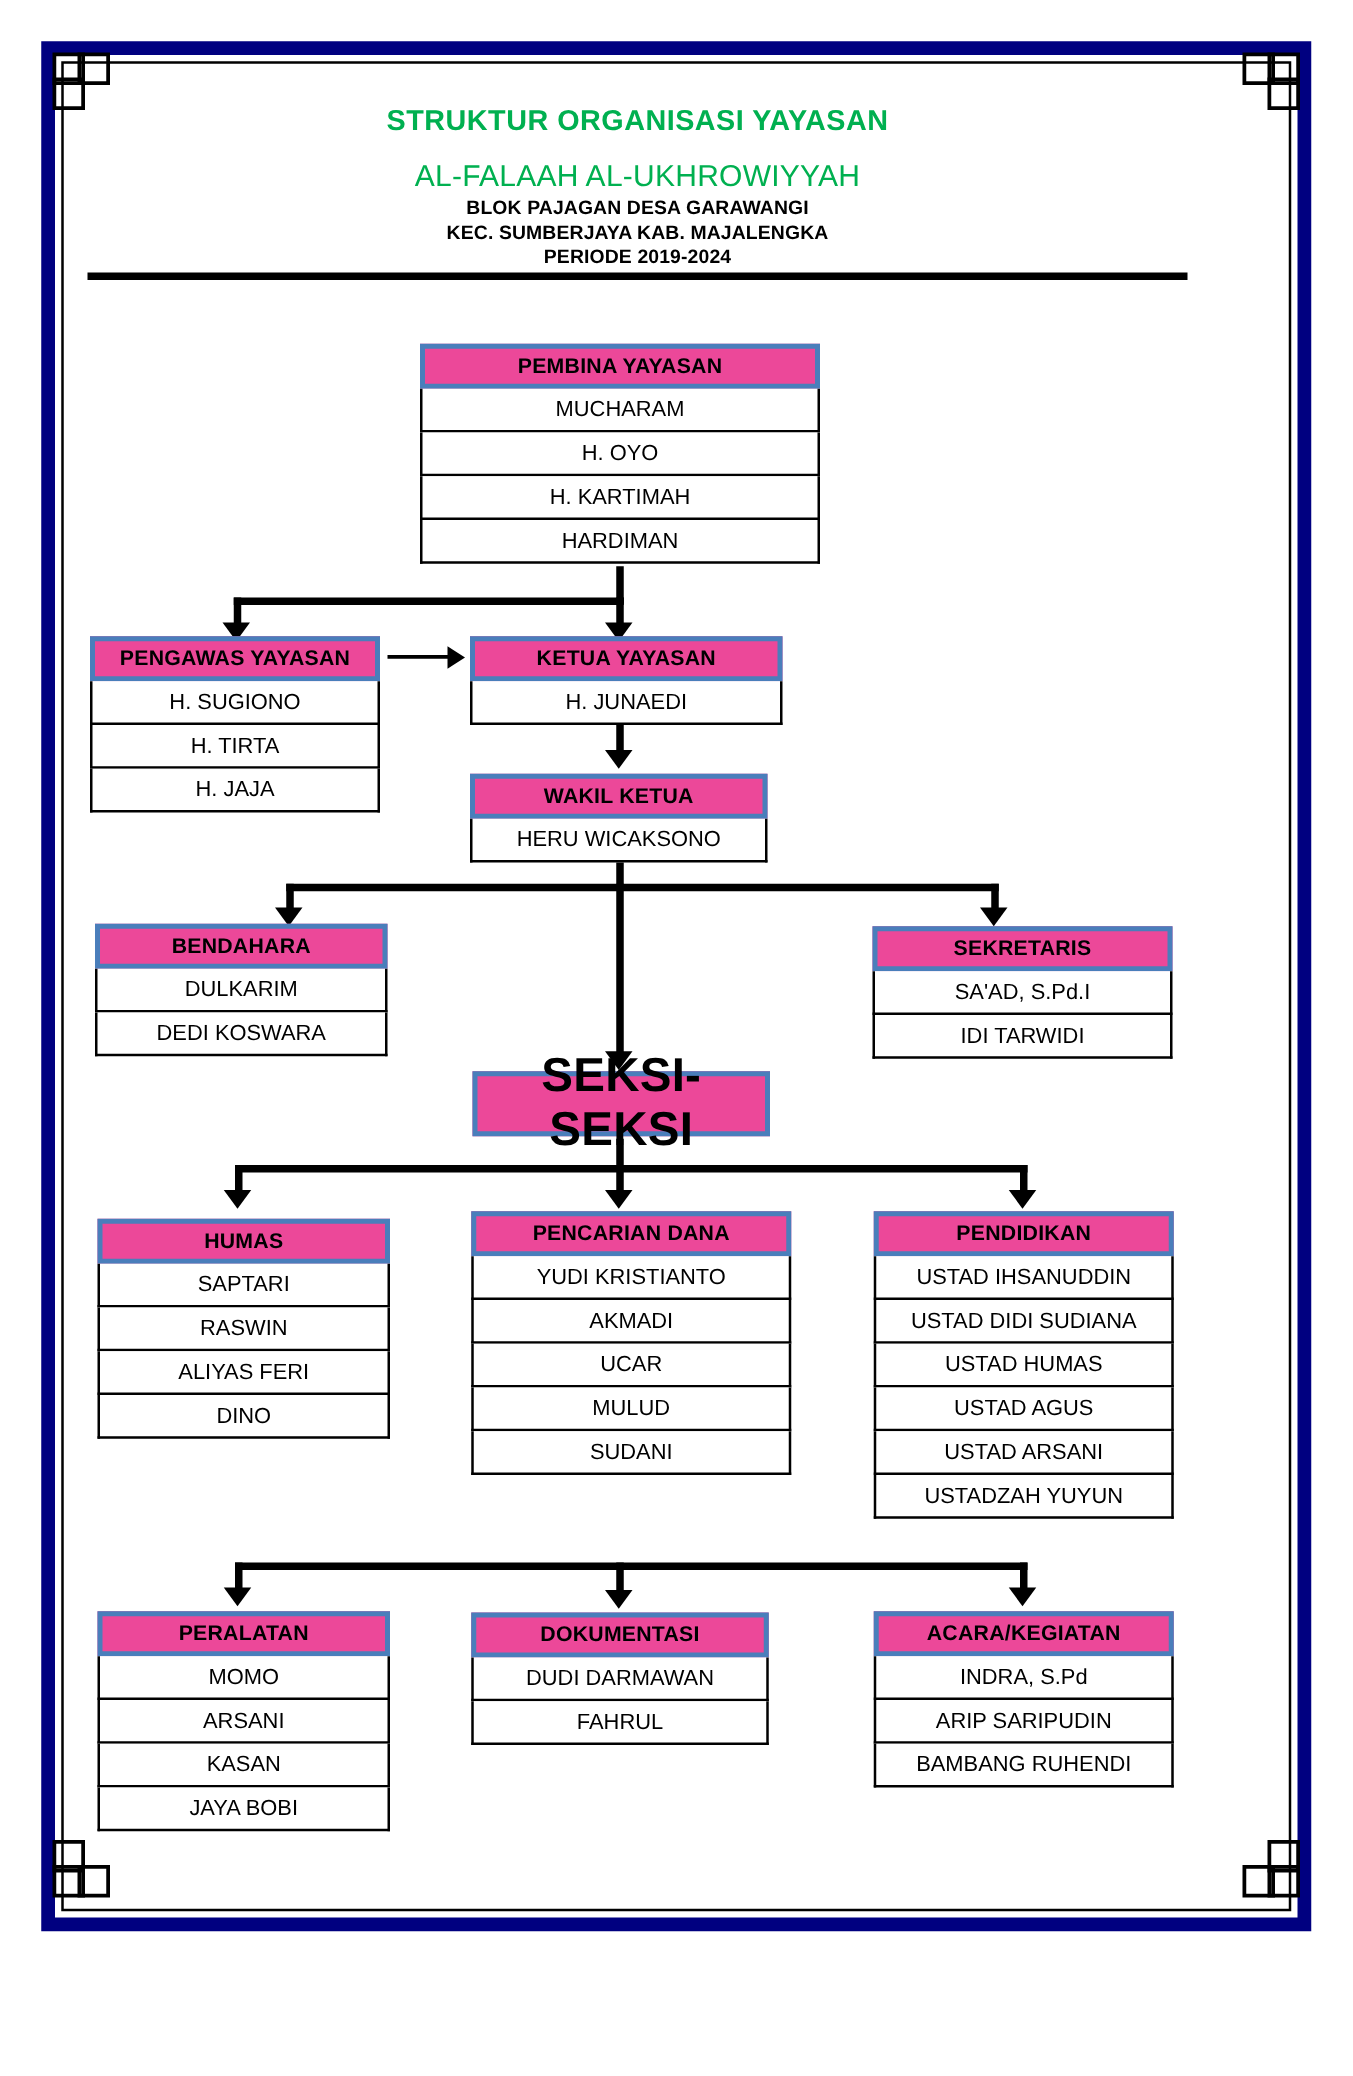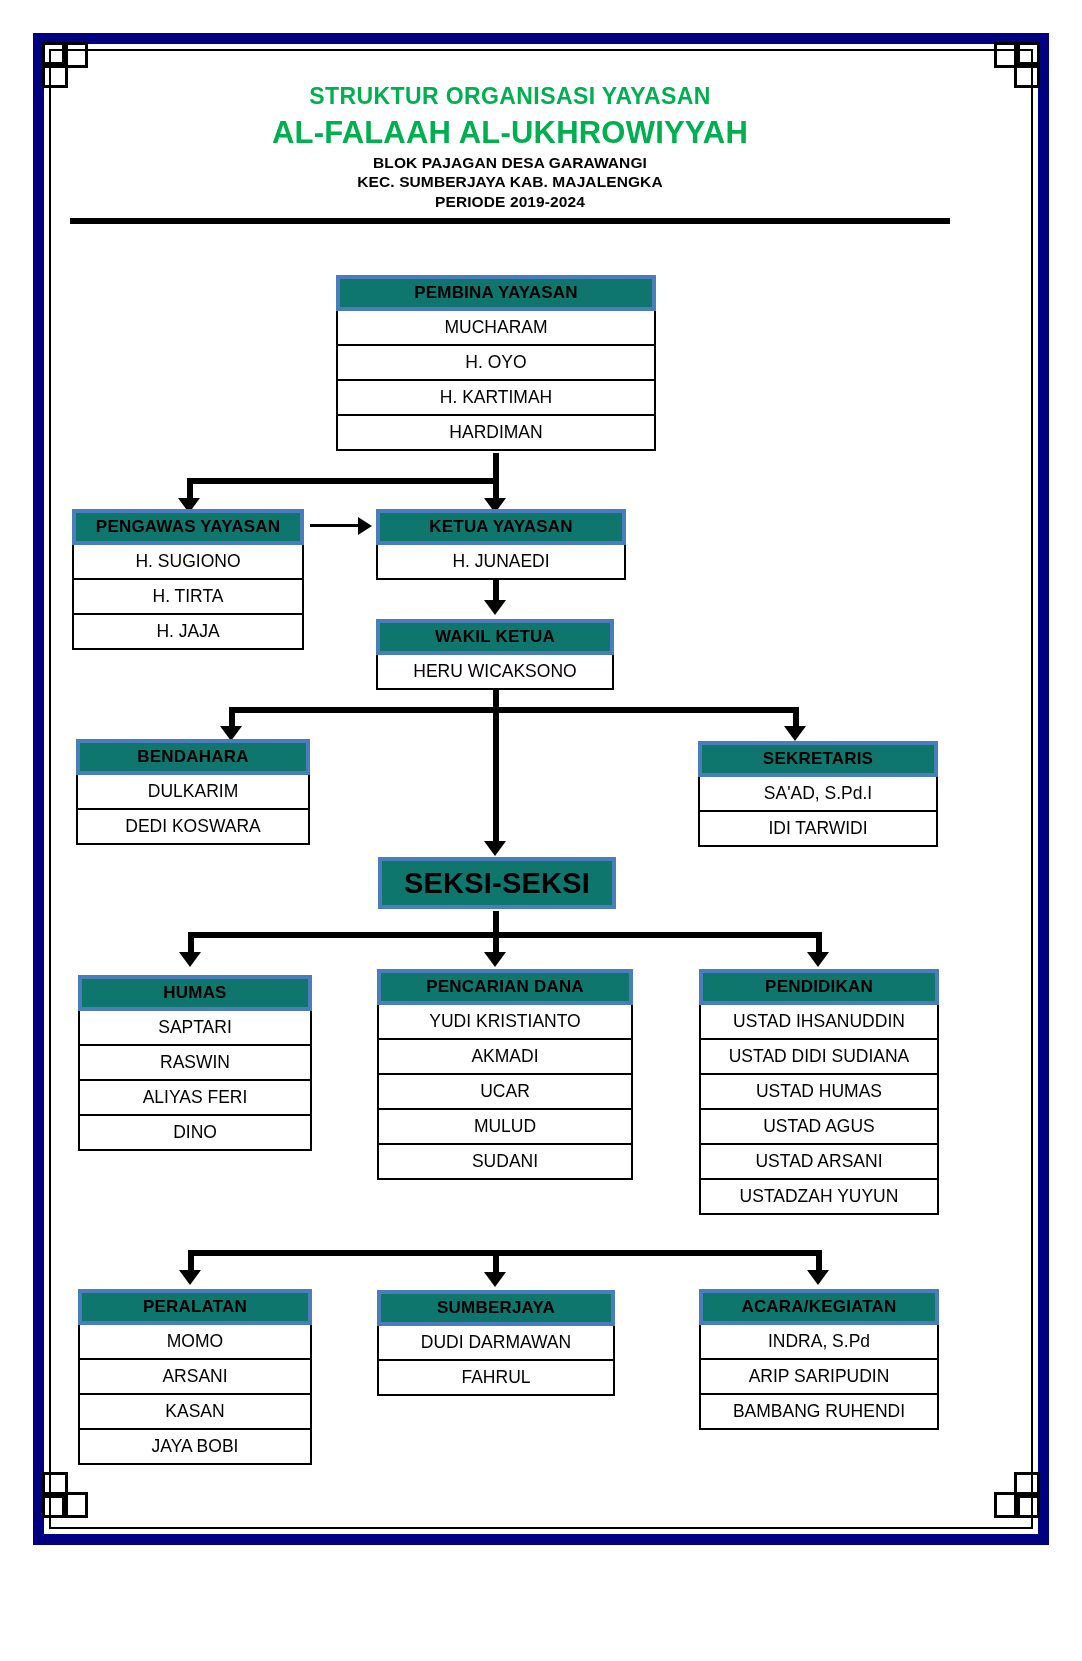--- a/index.html
+++ b/index.html
@@ -62,25 +62,25 @@
   }
   #title-line1 {
     color: #00b050;
     font-size: 23px;
     font-weight: bold;
     letter-spacing: 0.4px;
     line-height: 1.25;
   }
   #title-line2 {
     color: #00b050;
-    font-size: 31px;
-    font-weight: bold;
+    font-size: 24px;
+    font-weight: normal;
     letter-spacing: 0.2px;
     line-height: 1.25;
-    margin-top: 3px;
+    margin-top: 16px;
   }
   .subtitle {
     color: #000000;
     font-size: 15.5px;
     font-weight: bold;
     line-height: 1.28;
     letter-spacing: 0.1px;
   }
   #hr-main {
     position: absolute;
@@ -88,33 +88,33 @@
     width: 880px; height: 6px;
     background: #000000;
   }
 
   
   .unit {
     position: absolute;
   }
   .unit-head {
     border: 4px solid #4a7ebb;
-    background: #0f766e;
+    background: #ec4899;
     text-align: center;
     font-weight: bold;
     font-size: 17px;
     color: #000000;
     display: flex;
     align-items: center;
     justify-content: center;
     height: 36px;
     letter-spacing: 0.2px;
   }
   .unit-head.big {
-    font-size: 29px;
+    font-size: 38px;
     height: 52px;
   }
   .unit-row {
     border: 2px solid #000000;
     border-top: none;
     background: #ffffff;
     text-align: center;
     font-size: 17.5px;
     color: #000000;
     display: flex;
@@ -287,21 +287,21 @@
 
   <div class="unit" style="left:78px; top:1289px; width:234px;">
     <div class="unit-head">PERALATAN</div>
     <div class="unit-row">MOMO</div>
     <div class="unit-row">ARSANI</div>
     <div class="unit-row">KASAN</div>
     <div class="unit-row">JAYA BOBI</div>
   </div>
 
   <div class="unit" style="left:377px; top:1290px; width:238px;">
-    <div class="unit-head">SUMBERJAYA</div>
+    <div class="unit-head">DOKUMENTASI</div>
     <div class="unit-row">DUDI DARMAWAN</div>
     <div class="unit-row">FAHRUL</div>
   </div>
 
   <div class="unit" style="left:699px; top:1289px; width:240px;">
     <div class="unit-head">ACARA/KEGIATAN</div>
     <div class="unit-row">INDRA, S.Pd</div>
     <div class="unit-row">ARIP SARIPUDIN</div>
     <div class="unit-row">BAMBANG RUHENDI</div>
   </div>

